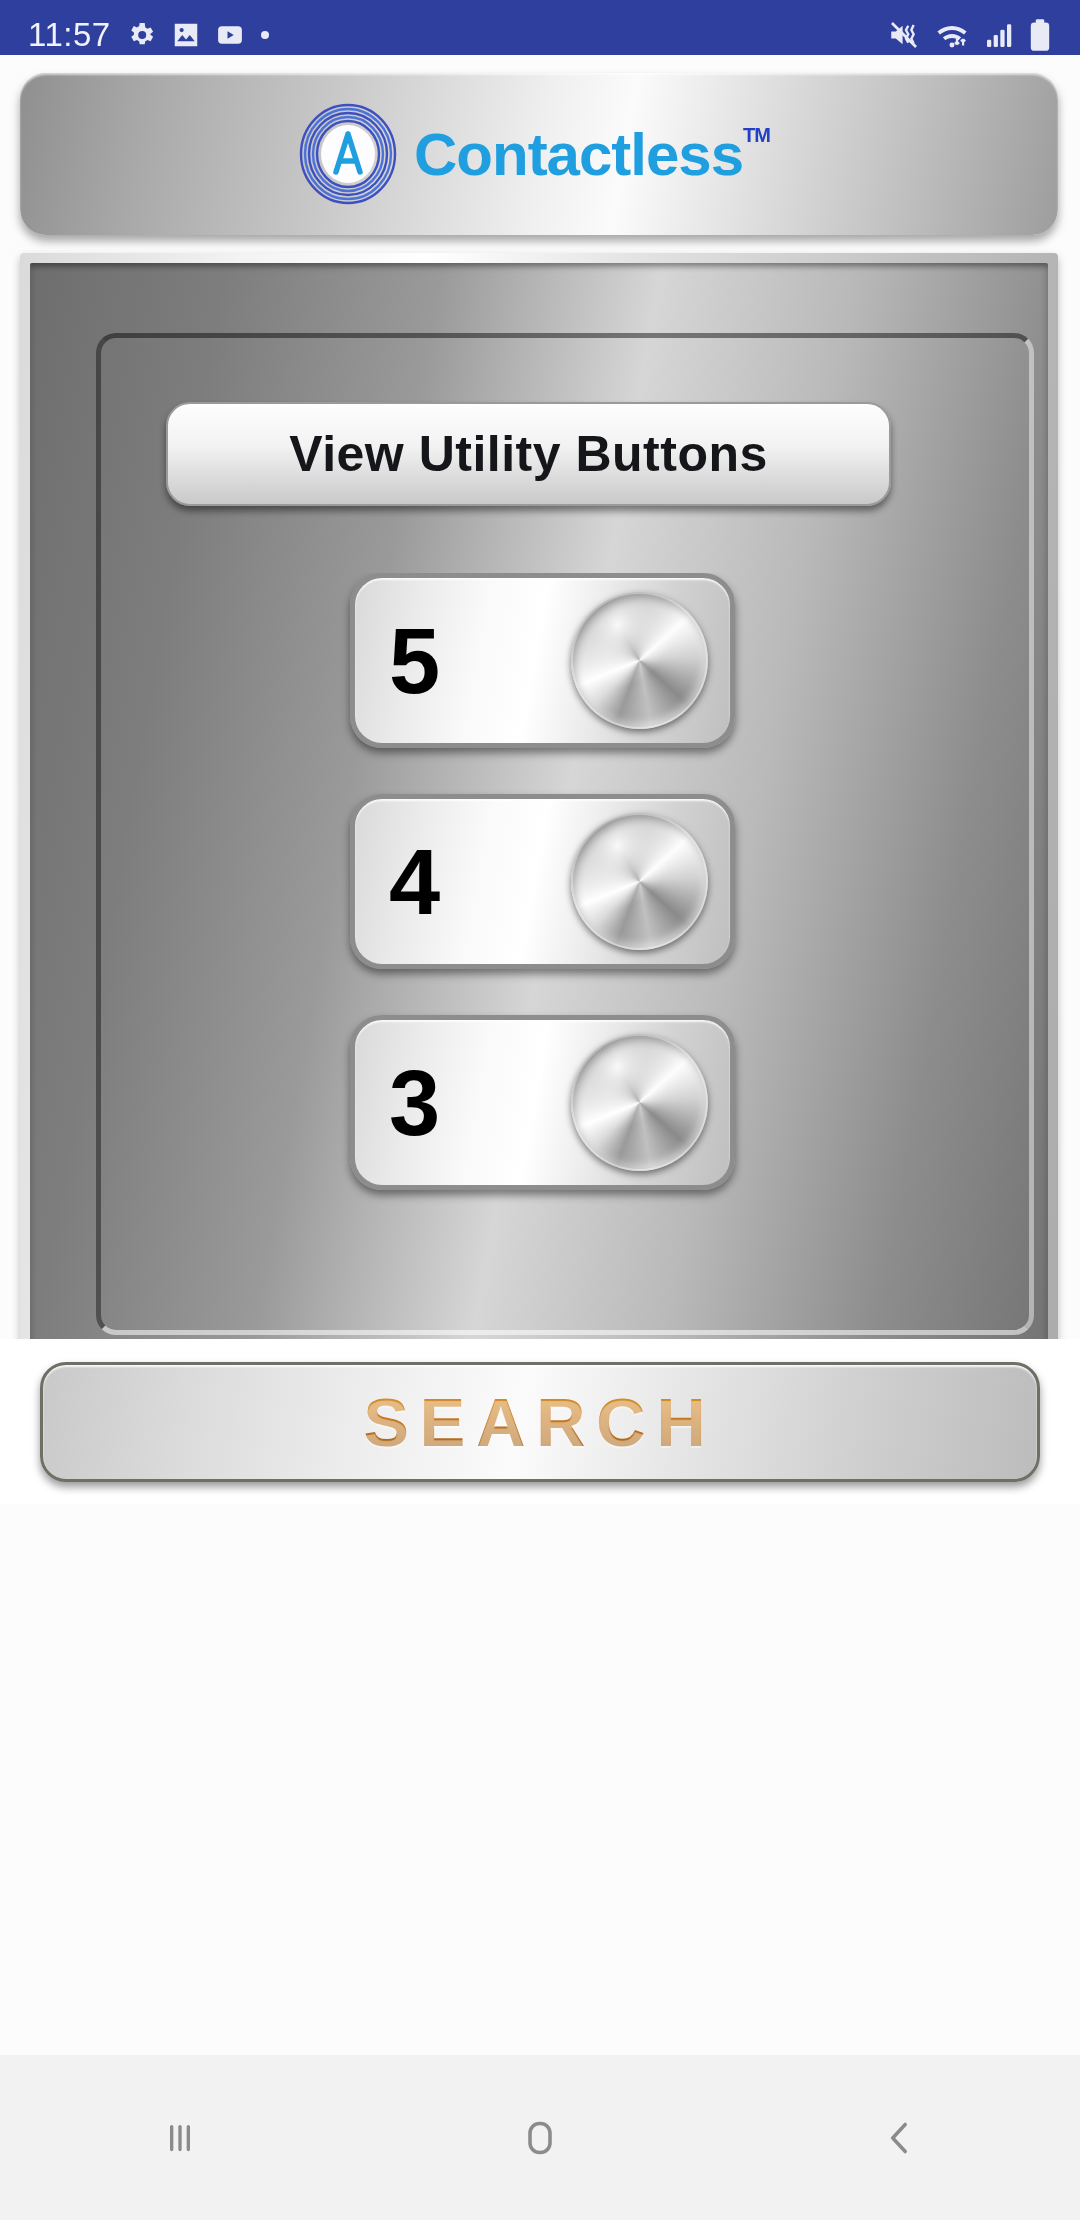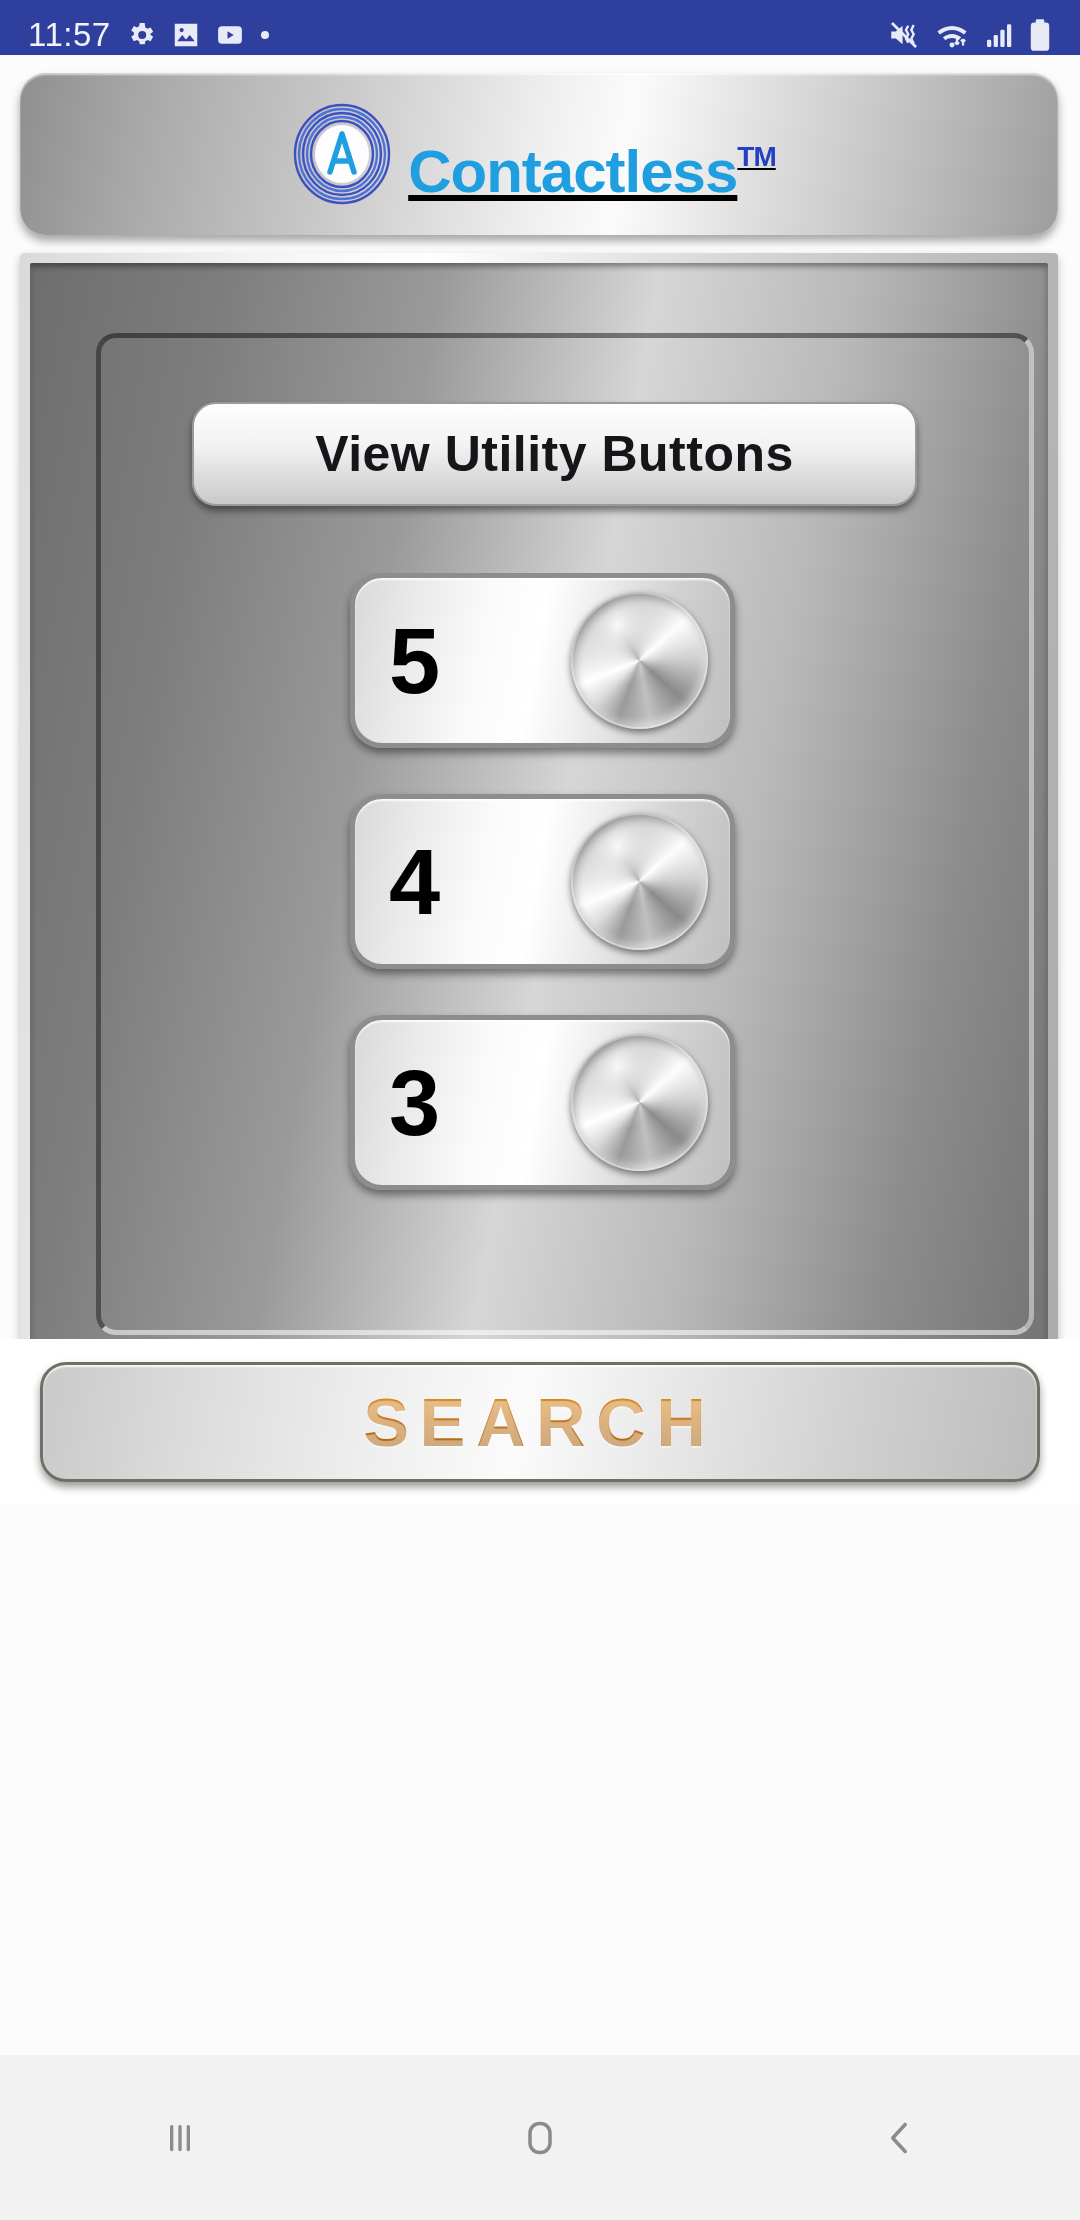--- a/index.html
+++ b/index.html
@@ -34,30 +34,30 @@
 
   
   .header-plate{
     position:absolute; left:20px; top:18px;
     width:1038px; height:162px;
     border-radius:26px;
     background:linear-gradient(100deg,#8f8f8f 0%, #a8a8a8 12%, #c8c8c8 30%, #efefef 50%, #fbfbfb 58%, #dcdcdc 72%, #bdbdbd 86%, #9d9d9d 100%);
     box-shadow:0 6px 10px rgba(0,0,0,0.35), inset 0 2px 2px rgba(255,255,255,0.6);
     display:flex; align-items:center; justify-content:center;
   }
-  .brand{ display:flex; align-items:flex-end; gap:14px; transform:translateX(-6px);text-decoration:underline; }
+  .brand{ display:flex; align-items:center; gap:14px; transform:translateX(-6px); }
   .brand-mark{ width:104px; height:104px; position:relative; flex:none; }
   .brand-text{
     font-size:60px; font-weight:700; letter-spacing:-1px;
     display:flex; align-items:flex-start;
     white-space:nowrap;
   }
   .brand-light{ color:#1f9ee0; }
   .brand-dark{ color:#2340c4; }
-  .brand-tm{ font-size:28px; font-weight:700; color:#2340c4; margin-top:4px; }
+  .brand-tm{ font-size:20px; font-weight:700; color:#2340c4; margin-top:4px; }
 
   
   .cabinet{
     position:absolute; left:20px; top:198px;
     width:1038px; height:1140px;
     background:linear-gradient(95deg,#dadada 0%,#f3f3f3 20%,#ffffff 36%,#e2e2e2 55%,#c3c3c3 78%,#ababab 100%);
     border-radius:4px;
     padding:10px;
     box-shadow:0 4px 8px rgba(0,0,0,0.25);
   }
@@ -74,21 +74,21 @@
     border-radius:20px;
     border-top:5px solid rgba(0,0,0,0.45);
     border-left:5px solid rgba(0,0,0,0.40);
     border-right:5px solid rgba(255,255,255,0.45);
     border-bottom:5px solid rgba(255,255,255,0.55);
     pointer-events:none;
   }
 
   
   .utility-btn{
-    position:absolute; left:162px; top:139px;
+    position:absolute; left:136px; top:139px;
     width:725px; height:104px;
     border-radius:24px;
     background:linear-gradient(180deg,#fefefe 0%,#f2f2f2 42%,#dedede 70%,#c9c9c9 100%);
     border:2px solid #9a9a9a;
     box-shadow:0 5px 7px rgba(0,0,0,0.45), inset 0 1px 0 #ffffff;
     display:flex; align-items:center; justify-content:center;
     color:#15161a; font-size:50px; font-weight:700; letter-spacing:0.5px;
     cursor:pointer;
   }
 

